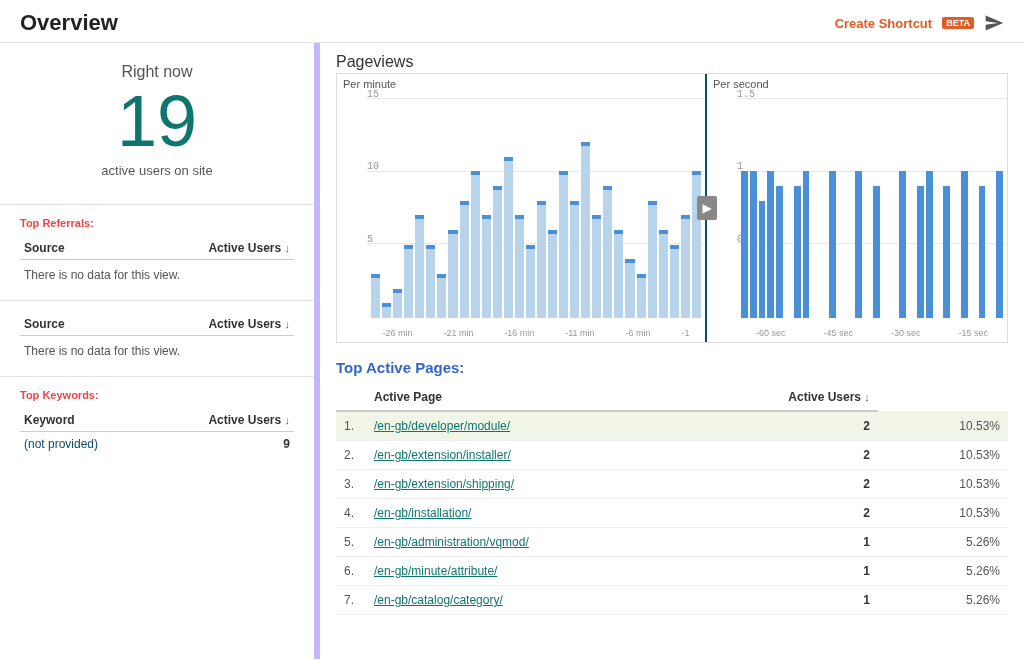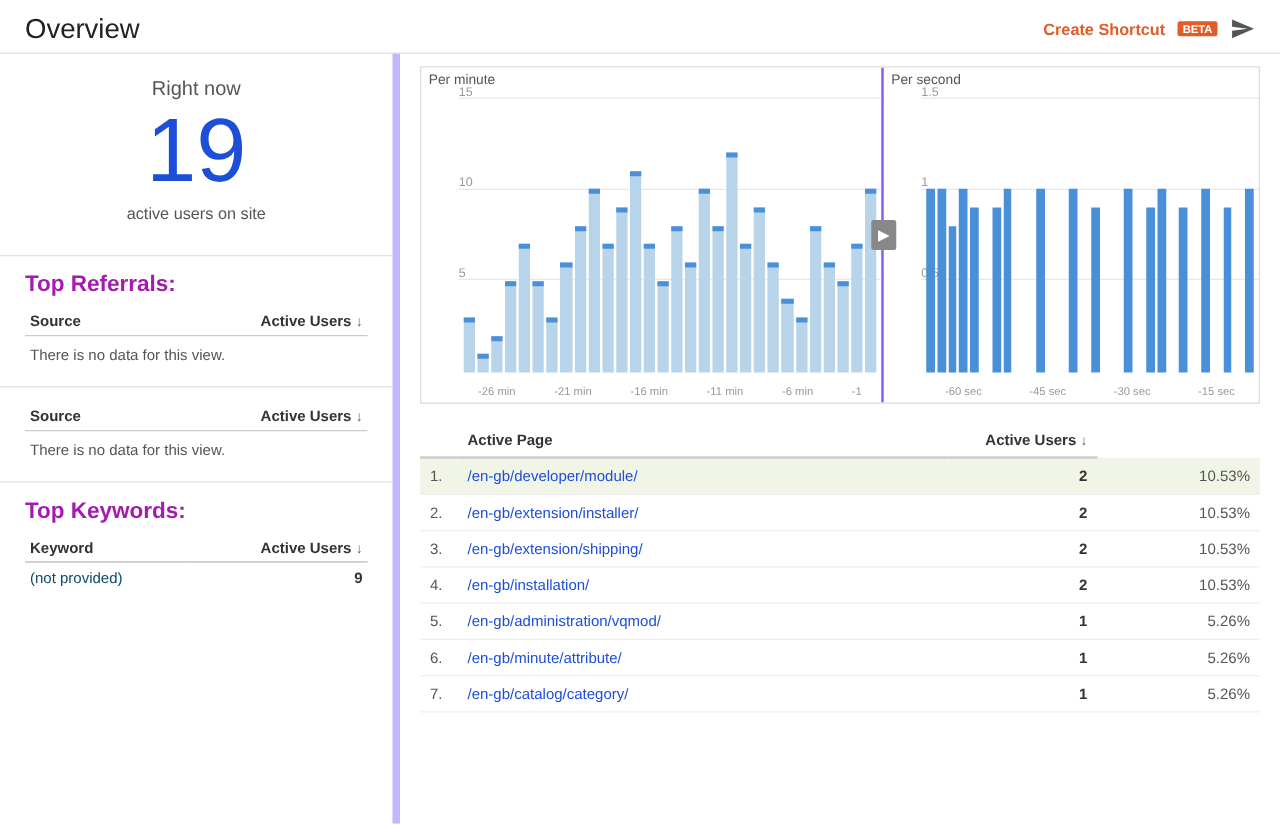--- a/index.html
+++ b/index.html
@@ -5,21 +5,21 @@
     * { box-sizing: border-box; margin: 0; padding: 0; }
     body { font-family: Arial, sans-serif; font-size: 13px; color: #333; background: #fff; overflow: hidden; }
 
     .header {
       display: flex;
       justify-content: space-between;
       align-items: center;
       padding: 10px 20px 6px 20px;
       border-bottom: 1px solid #e0e0e0;
     }
-    .header-title { font-size: 22px; font-weight: normal; color: #222; }
+    .header-title { font-size: 22px; font-weight: bold; color: #222; }
     .create-shortcut {
       display: flex;
       align-items: center;
       gap: 10px;
       color: #e05c28;
       font-size: 13px;
       font-weight: bold;
       cursor: pointer;
       text-decoration: none;
     }
@@ -48,21 +48,21 @@
       overflow-y: auto;
       padding-bottom: 10px;
     }
 
     .right-now-section {
       text-align: center;
       padding: 20px 10px 10px 10px;
       border-bottom: 1px solid #e0e0e0;
     }
     .right-now-label { font-size: 16px; color: #555; margin-bottom: 4px; }
-    .right-now-number { font-size: 72px; font-weight: 300; color: #1d4ed8; line-height: 1; }
+    .right-now-number { font-size: 72px; font-weight: 300; color: #0f766e; line-height: 1; }
     .right-now-sub { font-size: 13px; color: #555; margin-top: 6px; margin-bottom: 16px; }
 
     .device-section { margin: 0 20px; }
     .device-label {
       display: flex;
       align-items: center;
       gap: 6px;
       font-size: 11px;
       font-weight: bold;
       color: #333;
@@ -84,23 +84,23 @@
       color: #fff;
       font-size: 12px;
       font-weight: bold;
     }
 
     .section-block {
       padding: 12px 20px 0 20px;
       border-bottom: 1px solid #e0e0e0;
     }
     .section-title {
-      font-size: 18px;
-      font-weight: bold;
-      color: #a21caf;
+      font-size: 11px;
+      font-weight: bold;
+      color: #ef4444;
       margin-bottom: 8px;
     }
 
     .mini-table {
       width: 100%;
       border-collapse: collapse;
       margin-bottom: 10px;
     }
     .mini-table th {
       text-align: left;
@@ -152,21 +152,21 @@
     .chart-area {
       display: flex;
       position: relative;
       border: 1px solid #ddd;
       height: 270px;
       overflow: hidden;
     }
 
     .chart-left {
       flex: 1;
-      border-right: 2px solid #8b5cf6;
+      border-right: 2px solid #0c4a6e;
       position: relative;
       padding: 0 4px;
     }
     .chart-right {
       width: 300px;
       position: relative;
       padding: 0 4px;
     }
     .chart-label {
       font-size: 11px;
@@ -189,21 +189,21 @@
       align-items: center;
       justify-content: center;
       font-size: 12px;
       z-index: 10;
       border-radius: 2px;
     }
 
     .y-axis-lines {
       position: absolute;
       top: 24px;
-      left: 0; right: 0; bottom: 24px;
+      left: 0; right: 0; bottom: 24px; font-family: Liberation Mono, monospace;
     }
     .y-line {
       position: absolute;
       left: 30px; right: 0;
       border-top: 1px solid #e8e8e8;
       display: flex;
       align-items: center;
     }
     .y-label {
       position: absolute;
@@ -267,21 +267,21 @@
       color: #333;
       border-bottom: 2px solid #ccc;
       padding: 6px 8px;
     }
     .pages-table th.right { text-align: right; }
     .pages-table td {
       padding: 7px 8px;
       border-bottom: 1px solid #eee;
     }
     .pages-table tr.highlight { background: #f0f5e8; }
-    .pages-table td.link { color: #1d4ed8; }
+    .pages-table td.link { color: #0f766e; text-decoration: underline; }
     .pages-table td.num { text-align: right; font-weight: bold; }
     .pages-table td.pct { text-align: right; color: #555; }
     .pages-table td.idx { color: #555; }
   </style>
 </head>
 <body>
 
 <div class="header">
   <span class="header-title">Overview</span>
   <a class="create-shortcut" href="#">
@@ -361,20 +361,21 @@
   </tr>
           </tbody>
       </table>
     </div>
 
   </div>
 
   <div class="right-panel">
 
     <div class="pageviews-section">
+      <div class="pageviews-title">Pageviews</div>
       <div class="chart-area">
 
         <div class="chart-left">
           <span class="chart-label">Per minute</span>
 
           <div class="y-axis-lines">
             <div class="y-line" style="top:0%;">
               <span class="y-label">15</span>
             </div>
             <div class="y-line" style="top:33%;">
@@ -657,20 +658,21 @@
             <span class="x-label">-45 sec</span>
             <span class="x-label">-30 sec</span>
             <span class="x-label">-15 sec</span>
           </div>
         </div>
 
       </div>
     </div>
 
     <div class="active-pages-section">
+      <div class="section-heading">Top Active Pages:</div>
       <table class="pages-table">
         <thead>
           <tr>
             <th style="width:30px;"></th>
             <th>Active Page</th>
             <th class="right" style="width:120px;">
               <span>Active Users</span>
               <span class="sort-arrow"> ↓</span>
             </th>
           </tr>

